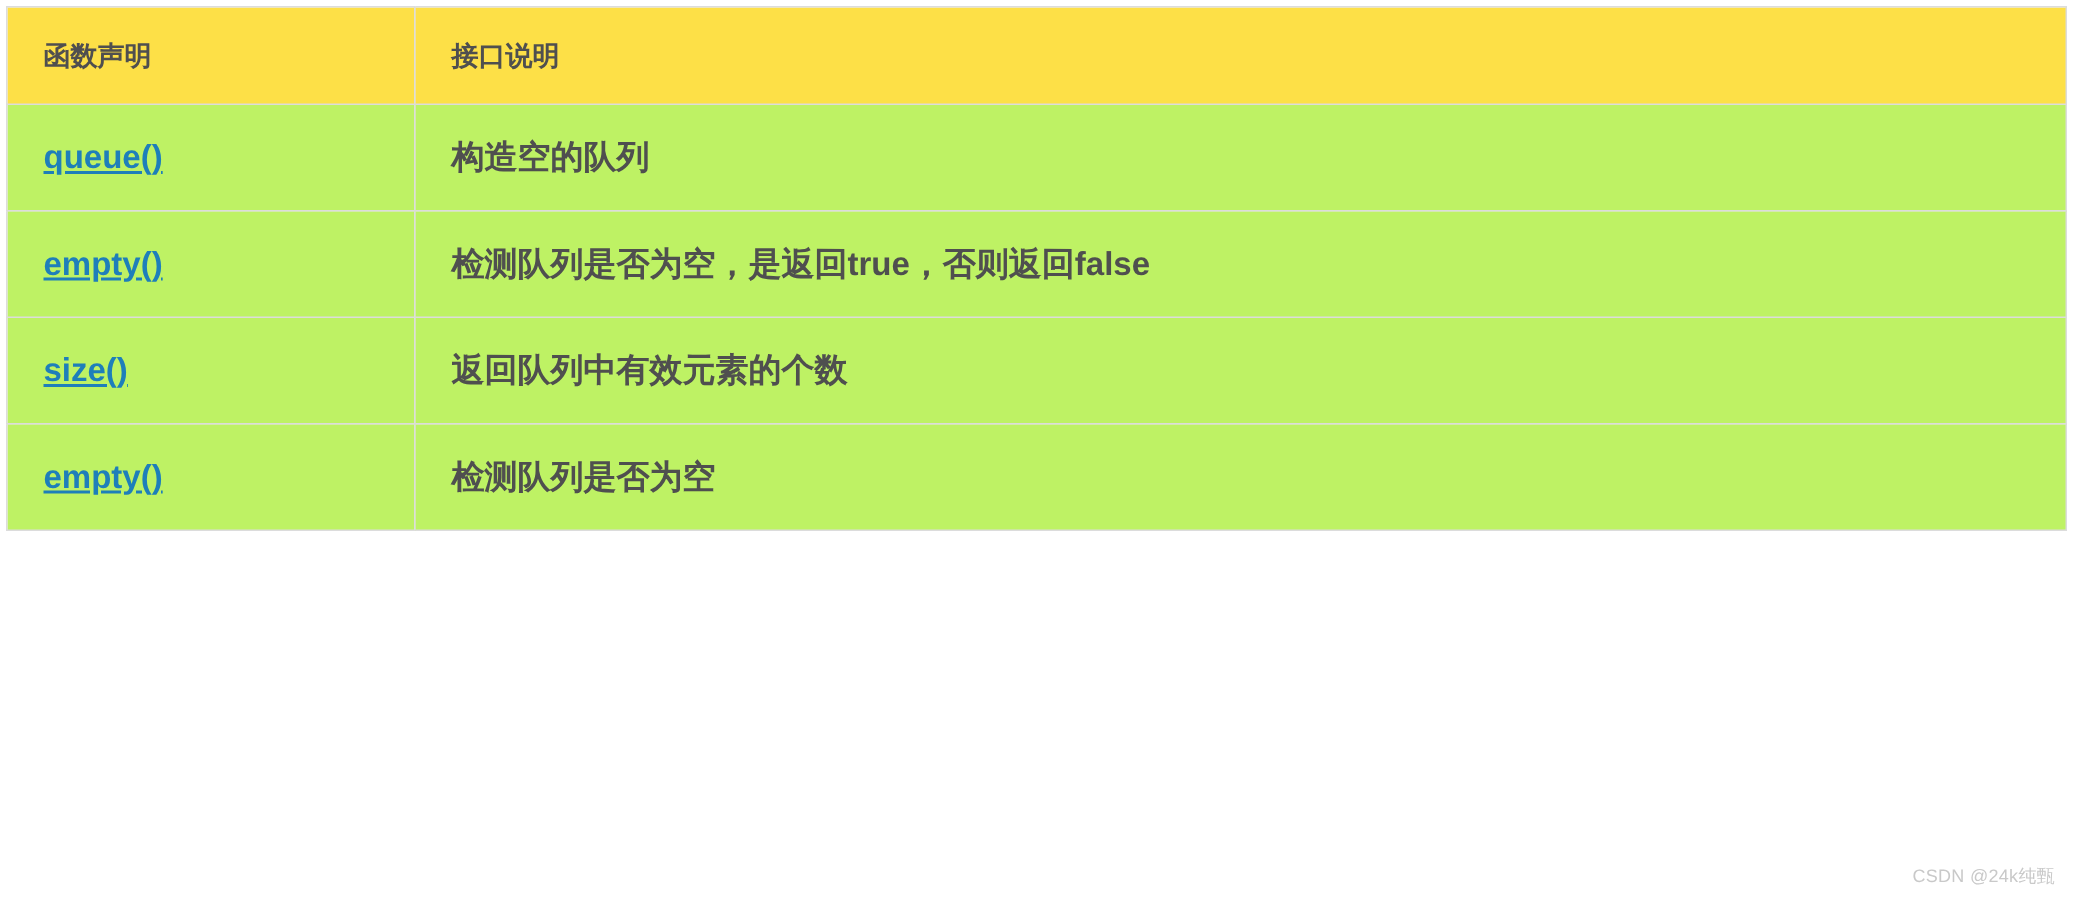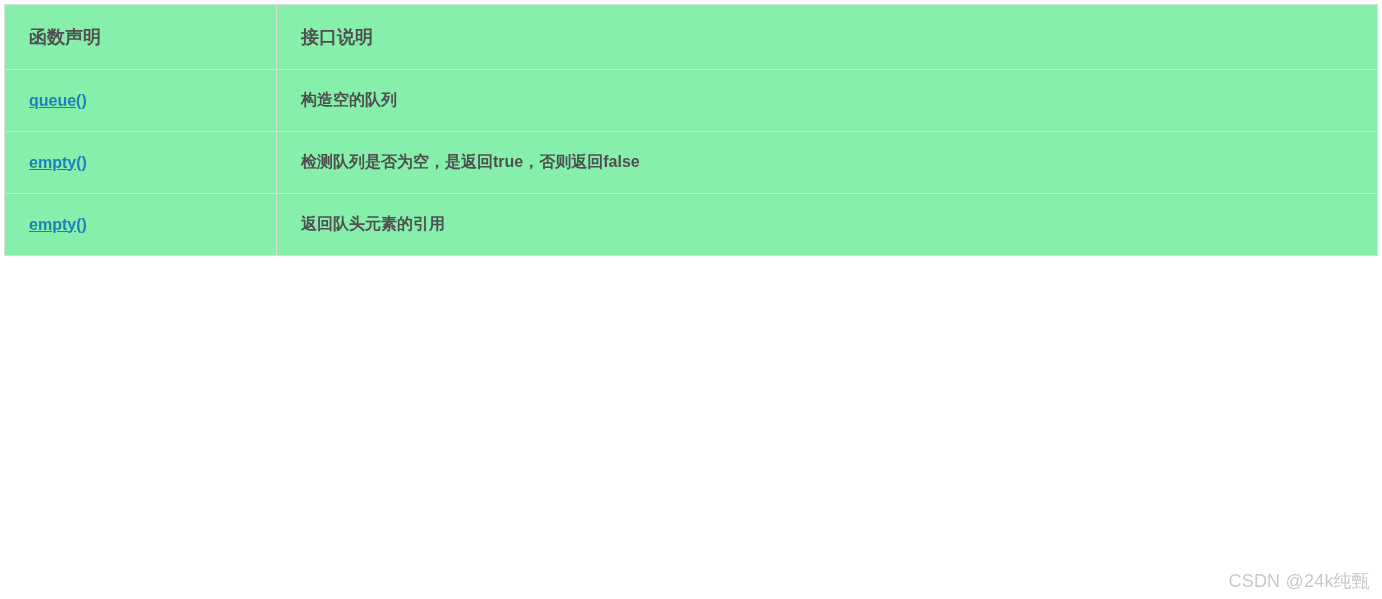--- a/index.html
+++ b/index.html
@@ -17,44 +17,44 @@
       border-collapse: collapse;
       table-layout: fixed;
     }
     th, td {
       border: 1px solid #dcdcdc;
       padding: 20px 24px;
       text-align: left;
       vertical-align: middle;
     }
     th {
-      background: #86efac;
+      background: #fde047;
       font-weight: 700;
       color: #4f4f4f;
       font-size: 18px;
     }
     td {
-      background: #86efac;
-      font-size: 16px;
+      background: #bef264;
+      font-size: 22px;
       font-weight: 700;
       color: #4f4f4f;
     }
     .col-func {
       width: 272px;
     }
     a.func-link {
       color: #1e7fba;
       text-decoration: underline;
       font-weight: 700;
     }
     .watermark {
       position: fixed;
       bottom: 6px;
       right: 12px;
-      font-size: 18px;
+      font-size: 12px;
       color: #c9c9c9;
       font-weight: 400;
       letter-spacing: 0.2px;
       margin-top: 12px;
     }
   </style>
 </head>
 <body>
 
 <table>
@@ -76,20 +76,26 @@
       <td>构造空的队列</td>
     </tr>
     <tr>
       <td>
         <a href="#" class="func-link">empty()</a>
       </td>
       <td>检测队列是否为空，是返回true，否则返回false</td>
     </tr>
     <tr>
       <td>
+        <a href="#" class="func-link">size()</a>
+      </td>
+      <td>返回队列中有效元素的个数</td>
+    </tr>
+    <tr>
+      <td>
         <a href="#" class="func-link">empty()</a>
       </td>
-      <td>返回队头元素的引用</td>
+      <td>检测队列是否为空</td>
     </tr>
   </tbody>
 </table>
 
 <div class="watermark">CSDN @24k纯甄</div>
 
 </body></html>

